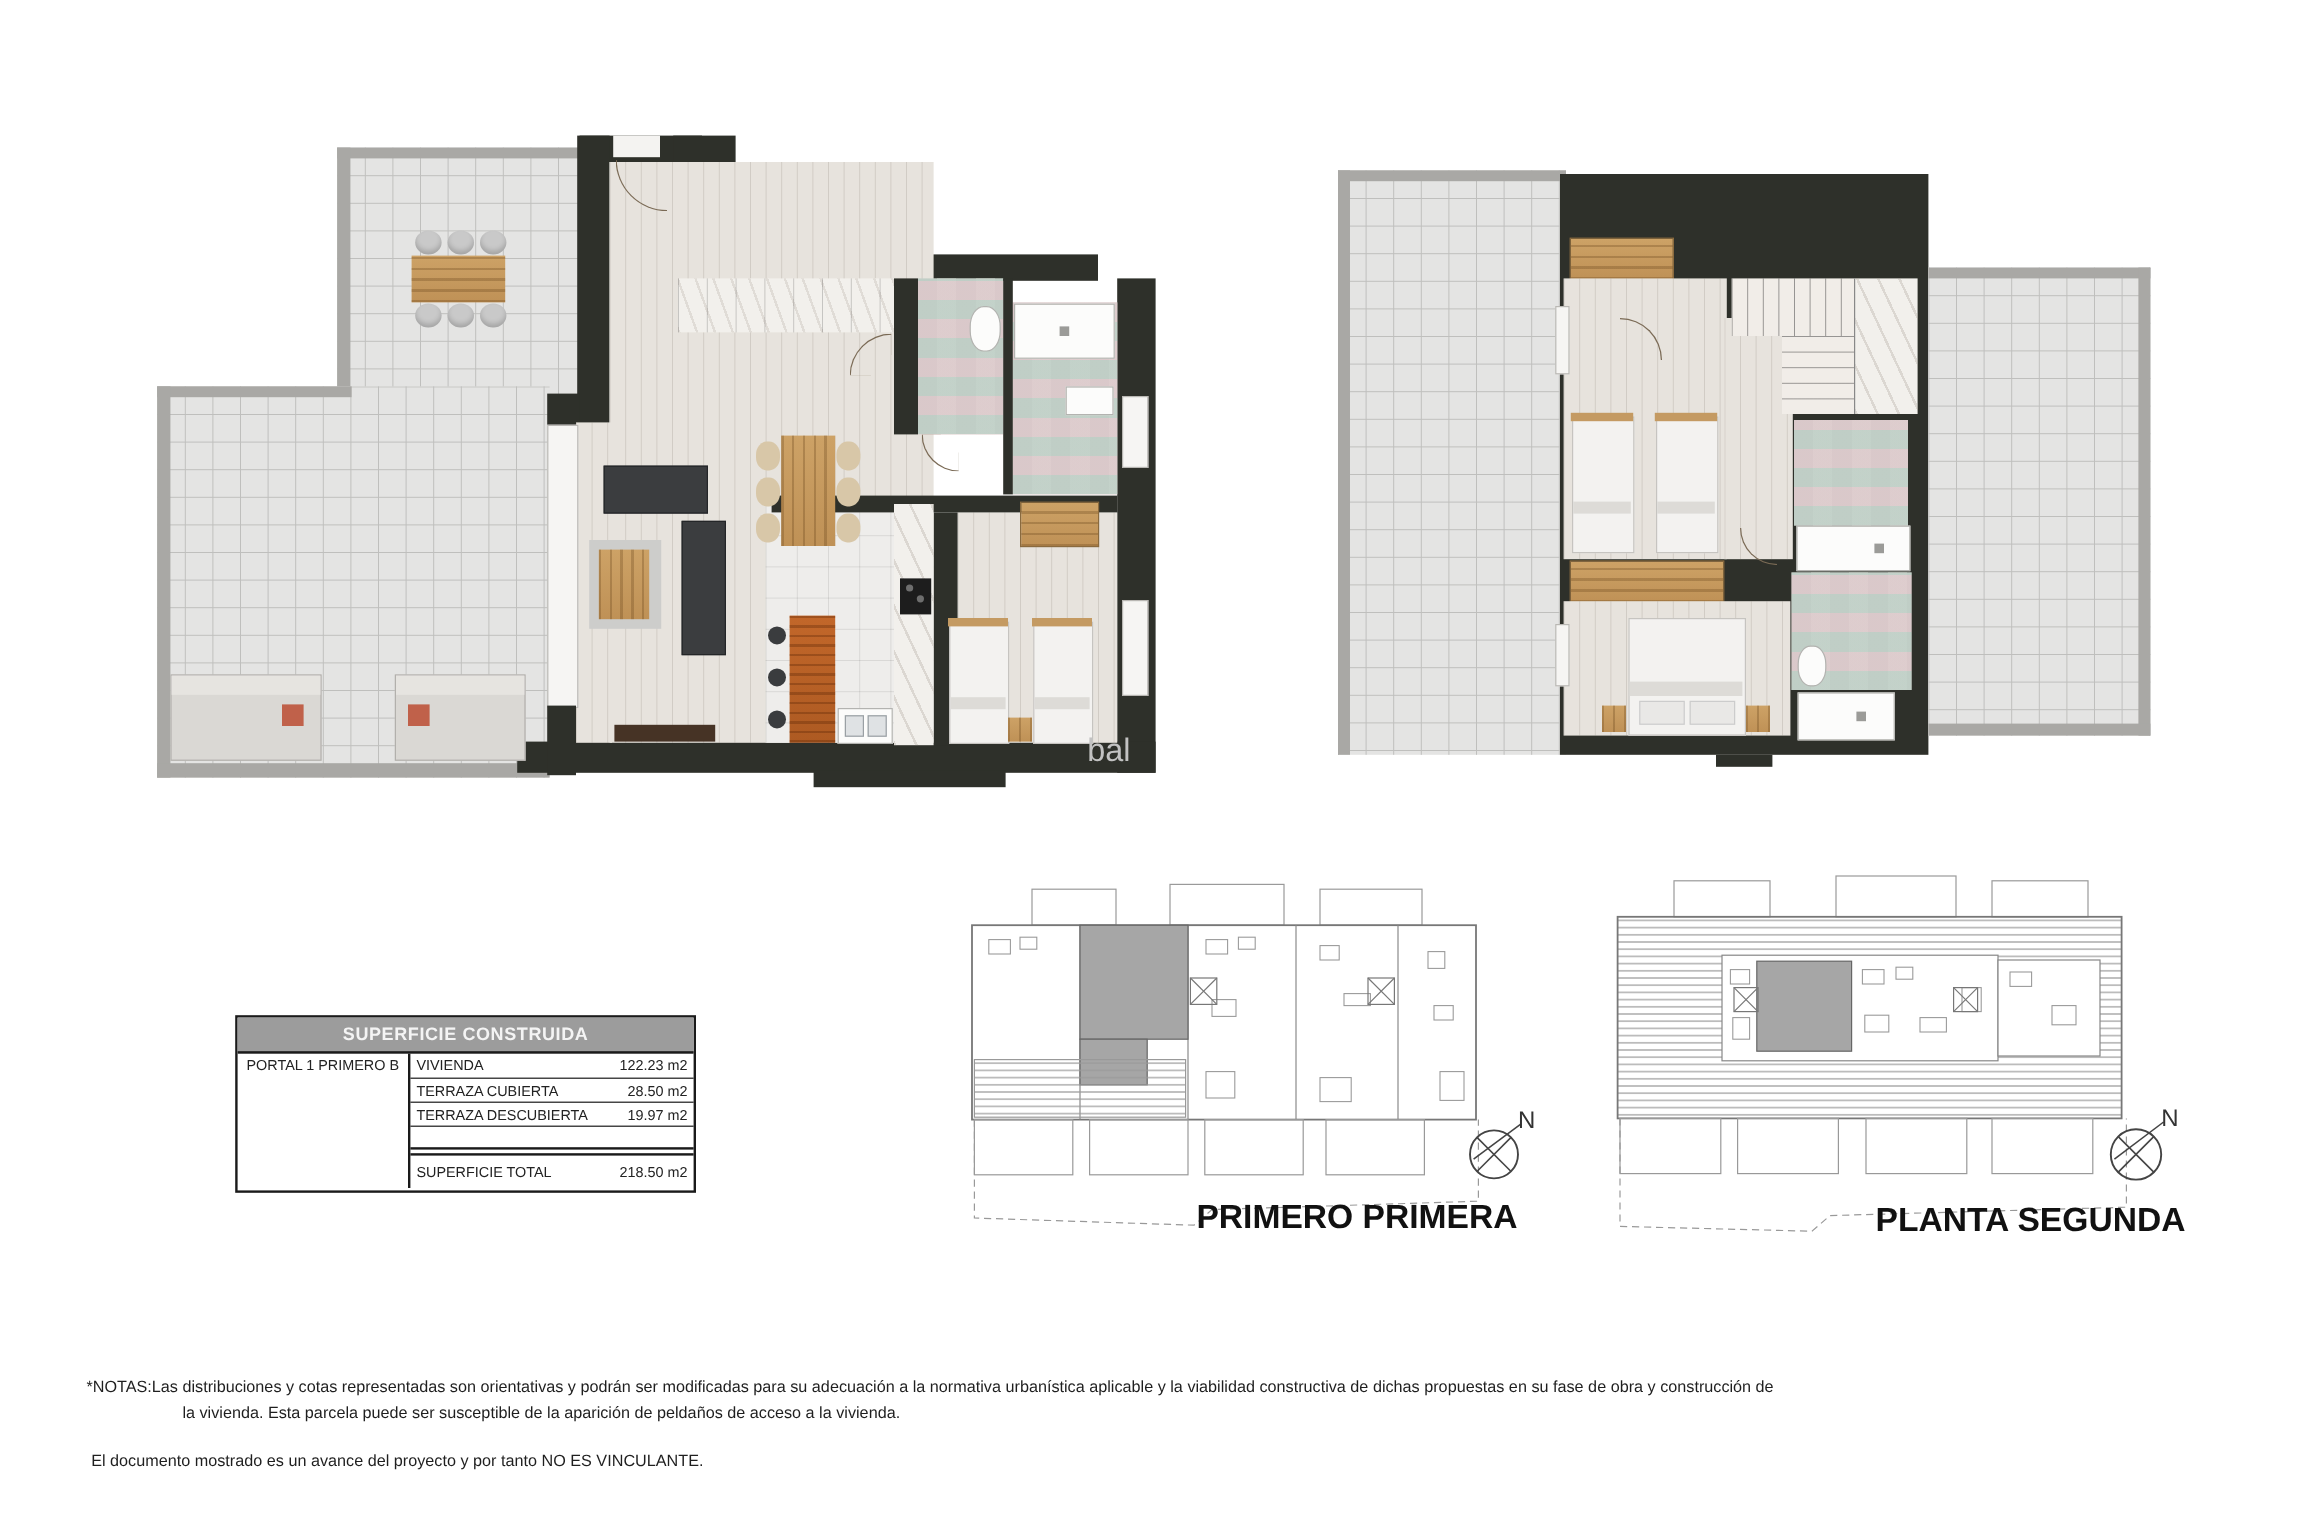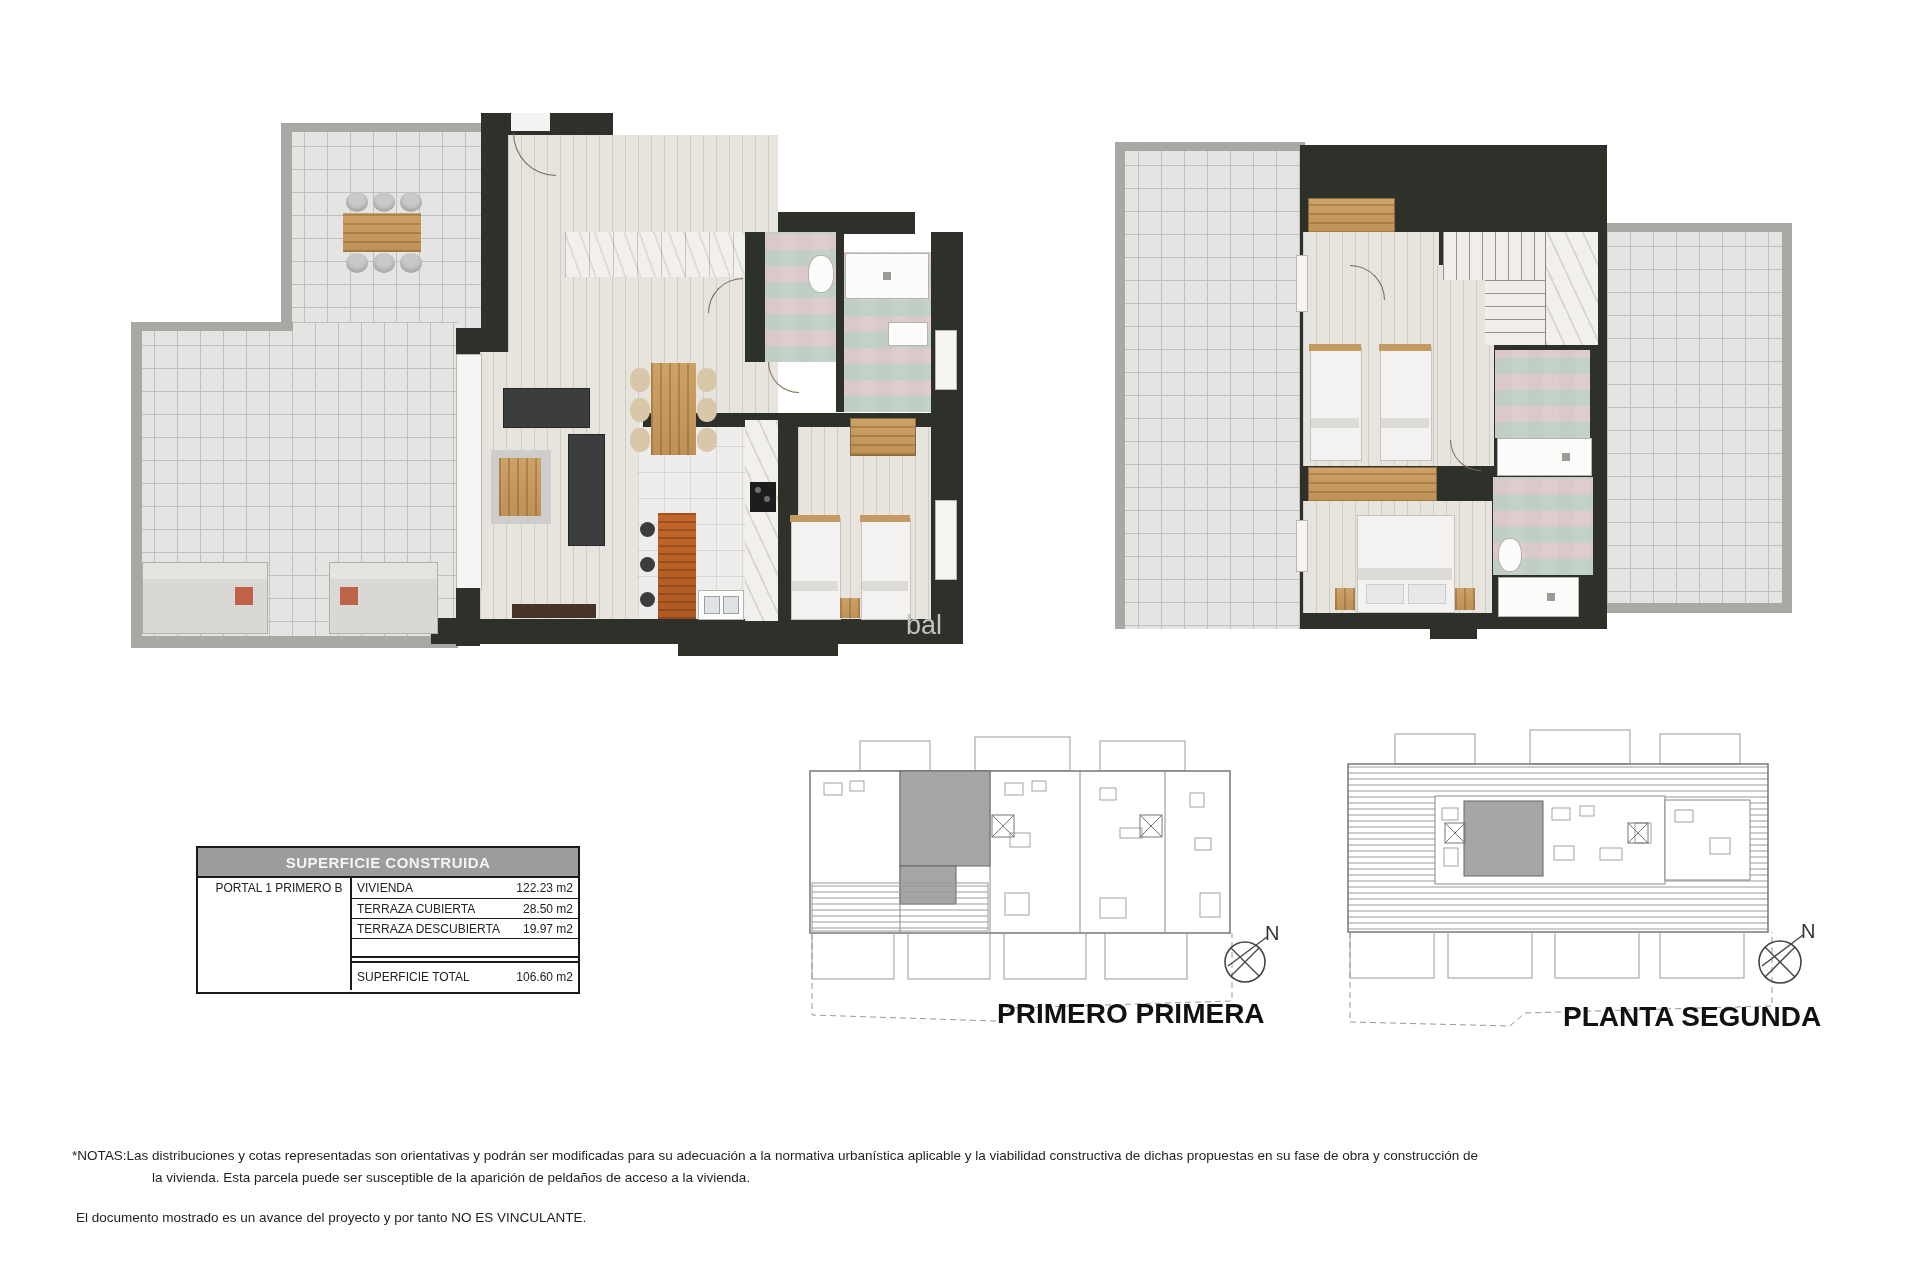--- a/index.html
+++ b/index.html
@@ -58,21 +58,21 @@
   .media{background:#463325;}
   .arc{border:1.5px solid #7a6a55;border-top:none;border-right:none;
        border-radius:0 0 0 100%;}
   
   .stable{border:2px solid #1a1a1a;background:#fff;}
   .stable-head{background:#9c9c9c;color:#f4f4f4;font-weight:bold;font-size:15px;
                letter-spacing:.5px;display:flex;align-items:center;justify-content:center;
                border-bottom:2px solid #1a1a1a;}
   .stable-body{display:flex;}
   .stable-left{width:138px;border-right:2px solid #1a1a1a;font-size:12px;
-               padding:3px 2px 0 12px;text-align:center;}
+               padding:3px 2px 0 2px;text-align:center;}
   .stable-right{flex:1;display:flex;flex-direction:column;}
   .srow{display:flex;justify-content:space-between;align-items:center;
         border-bottom:1.5px solid #1a1a1a;padding:0 5px;font-size:12px;}
   .srow .v{text-align:right;}
   .sgap{height:17px;border-bottom:2px solid #1a1a1a;}
   .ssep{height:3px;border-bottom:2px solid #1a1a1a;}
   .stotal{display:flex;justify-content:space-between;align-items:center;
           padding:0 5px;font-size:12px;flex:1;}
   
   .plan-label{font-size:28px;font-weight:800;letter-spacing:0px;color:#111;white-space:nowrap;}
@@ -381,21 +381,21 @@
         <span class="v">28.50 m2</span>
       </div>
       <div class="srow" style="height:19px;">
         <span>TERRAZA DESCUBIERTA</span>
         <span class="v">19.97 m2</span>
       </div>
       <div class="sgap"></div>
       <div class="ssep"></div>
       <div class="stotal">
         <span>SUPERFICIE TOTAL</span>
-        <span class="v">106.60 m2</span>
+        <span class="v">218.50 m2</span>
       </div>
     </div>
   </div>
 </div>
 
 <div class="abs notes" style="left:72px;top:1148px;">*NOTAS:Las distribuciones y cotas representadas son orientativas y podrán ser modificadas para su adecuación a la normativa urbanística aplicable y la viabilidad constructiva de dichas propuestas en su fase de obra y construcción de</div>
 <div class="abs notes" style="left:152px;top:1170px;">la vivienda. Esta parcela puede ser susceptible de la aparición de peldaños de acceso a la vivienda.</div>
 <div class="abs notes" style="left:76px;top:1210px;">El documento mostrado es un avance del proyecto y por tanto NO ES VINCULANTE.</div>
 
 </body></html>

